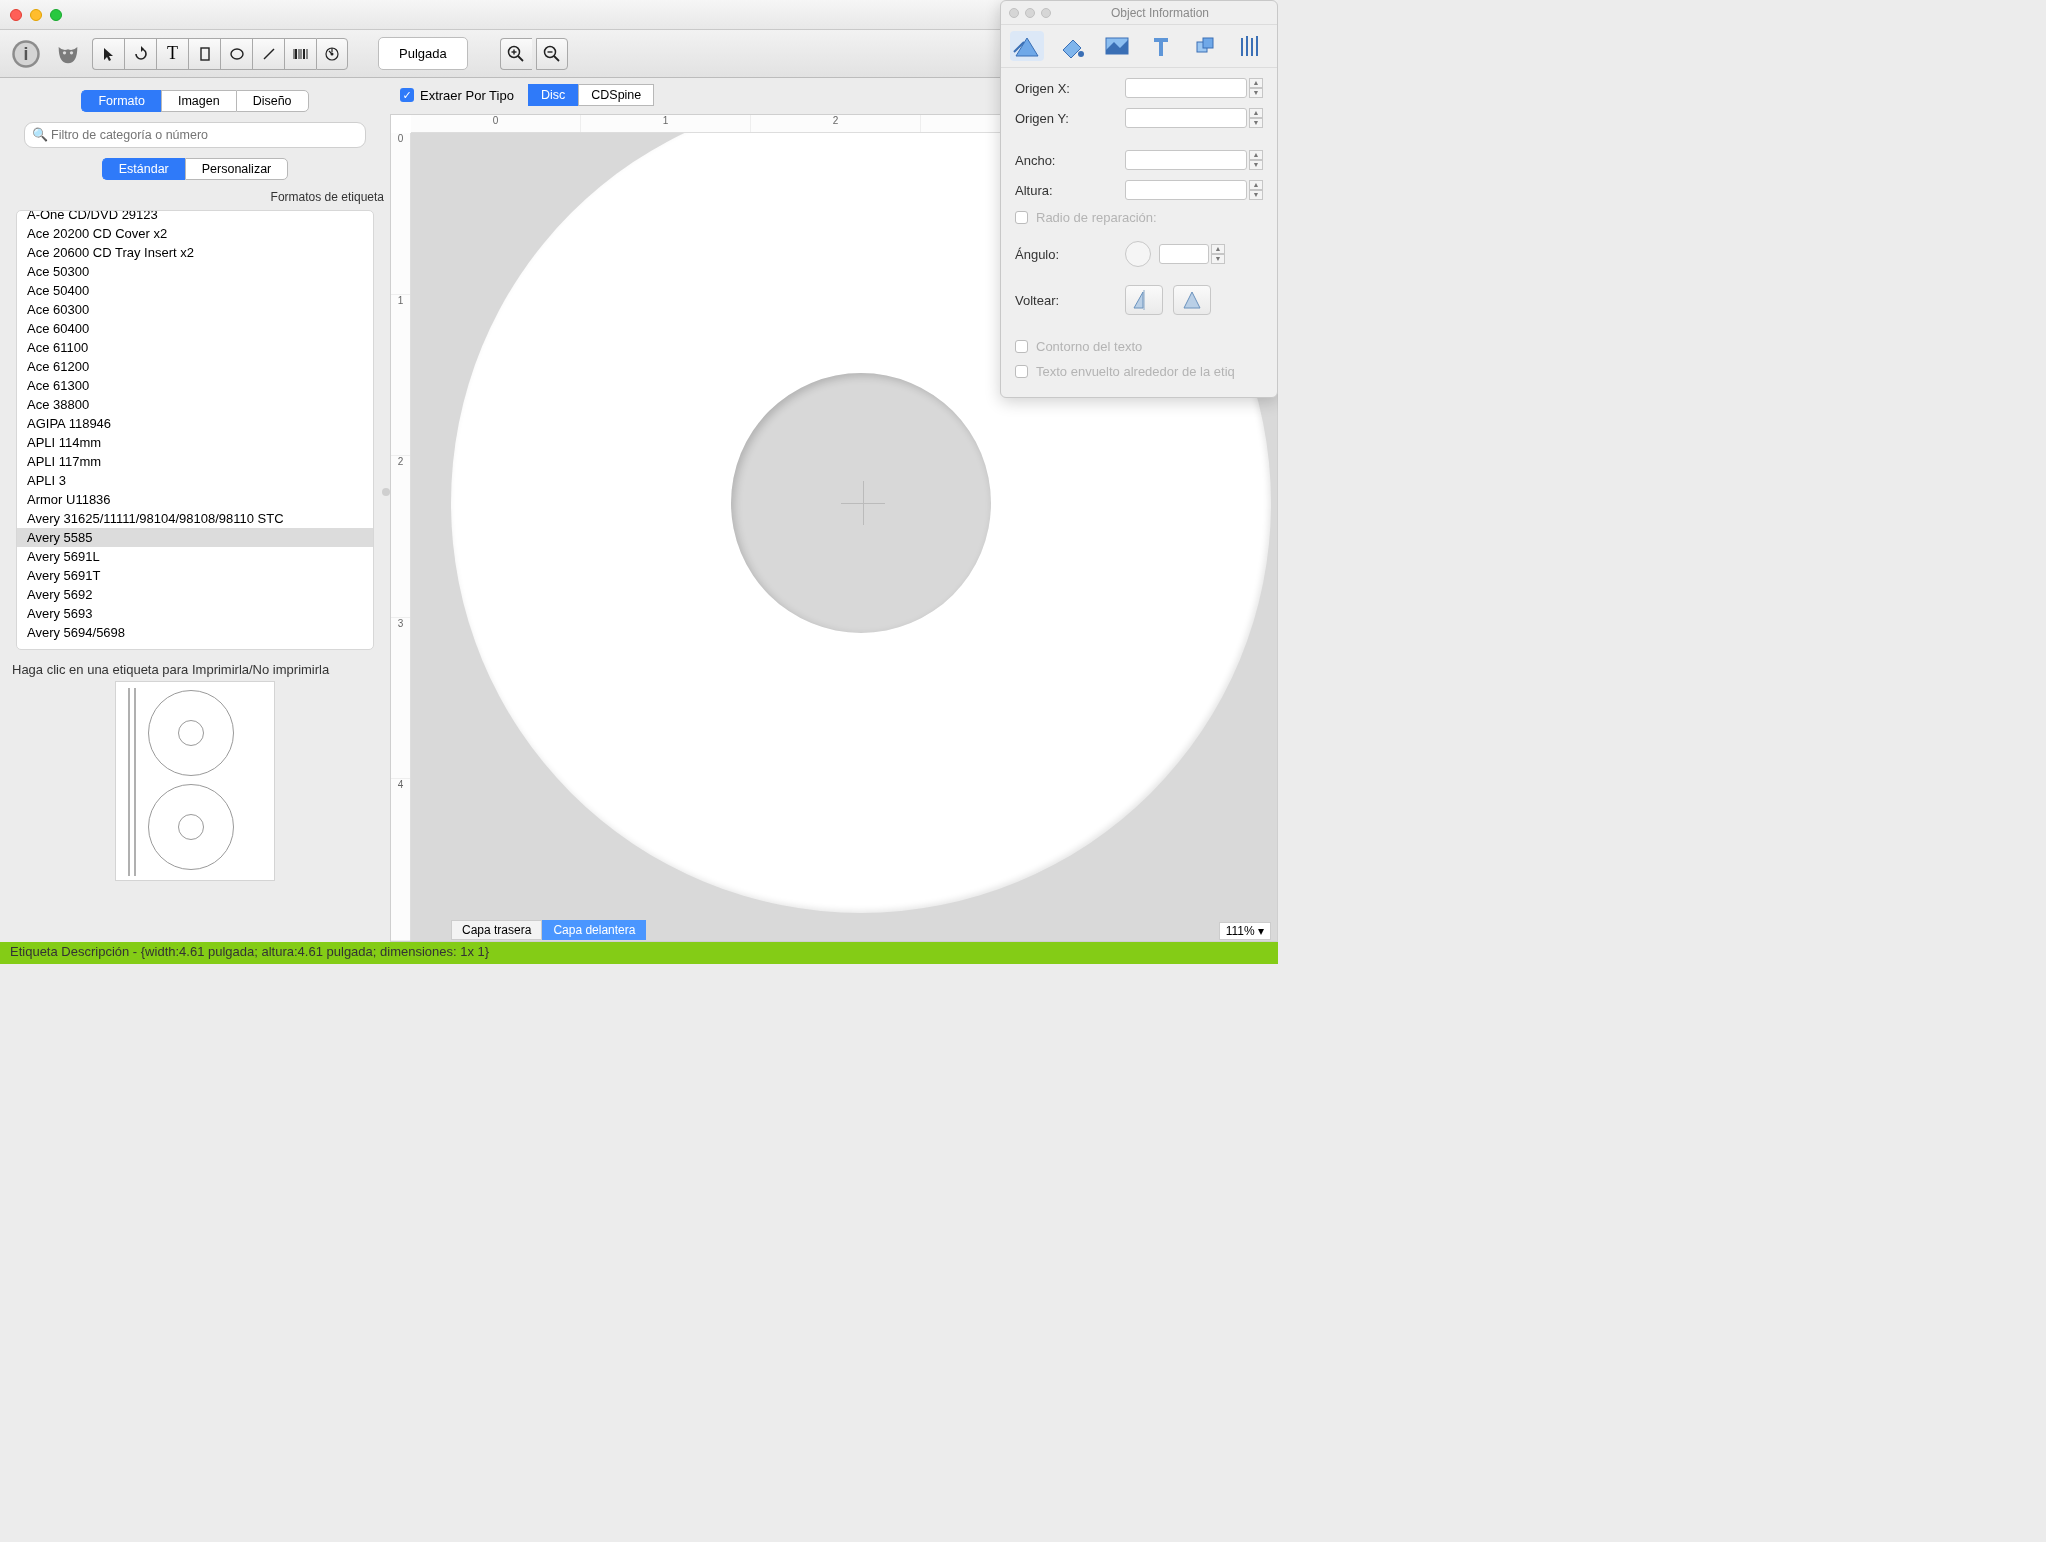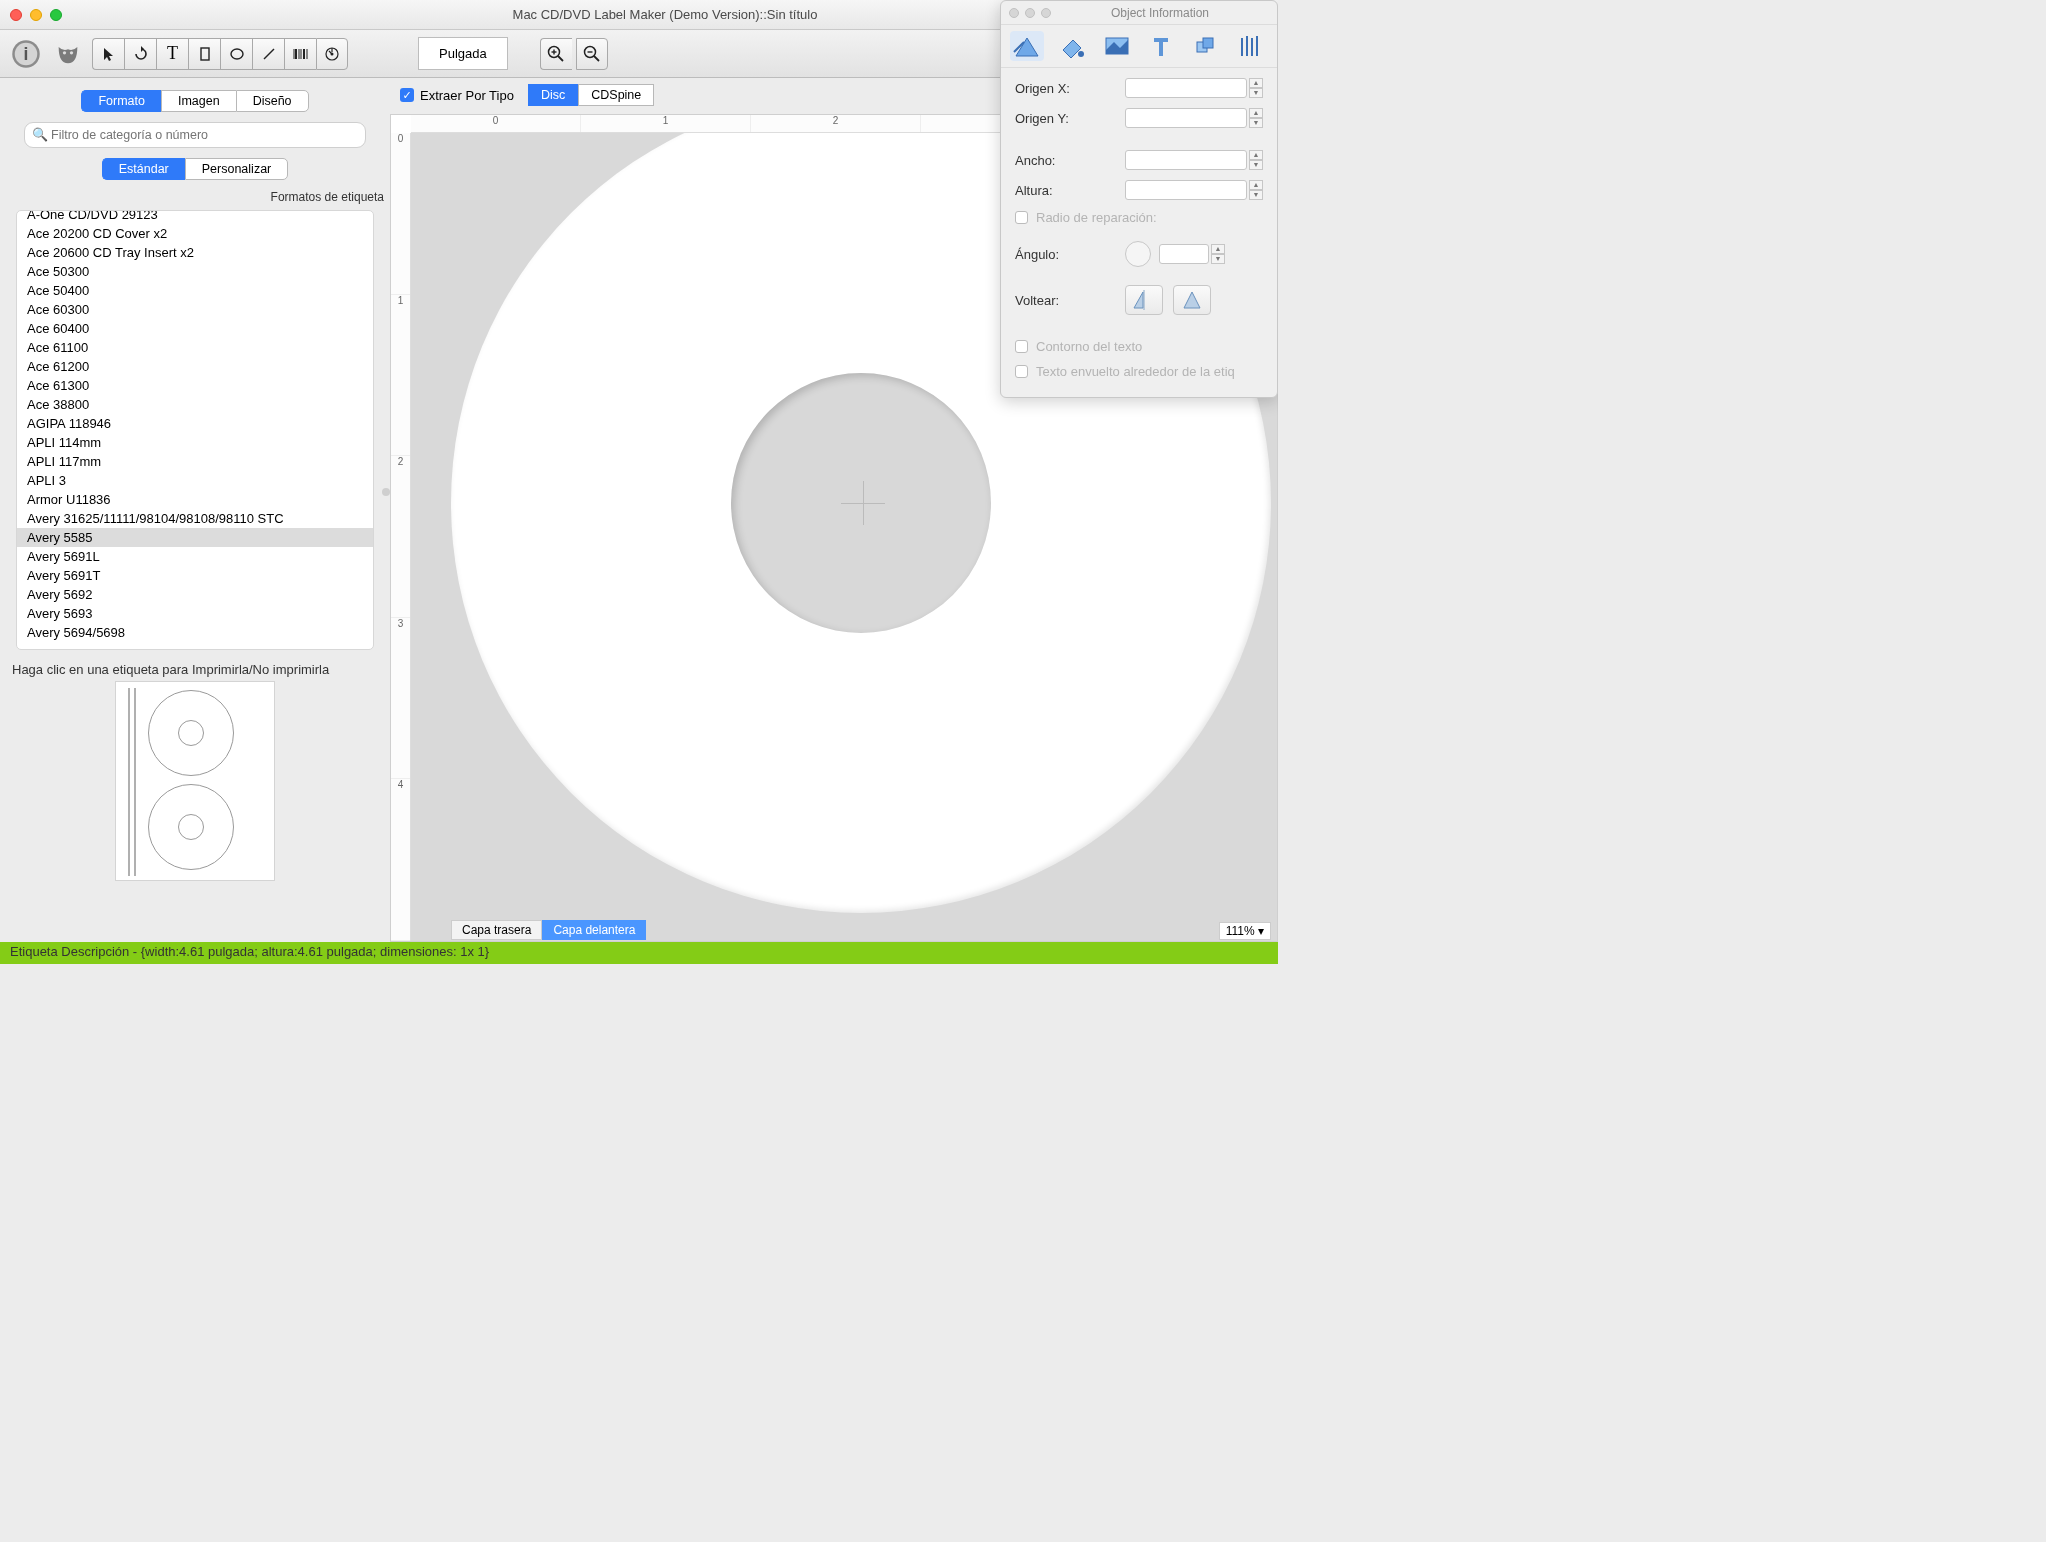--- a/index.html
+++ b/index.html
@@ -14,21 +14,21 @@
 .tl.green { background: #28c840; border:1px solid #17a82d;}
 .title { flex: 1; text-align: center; font-size: 13px; color: #4a4a4a; }
 
 
 .toolbar { height: 48px; background: linear-gradient(#f2f2f2,#e2e2e2); border-bottom: 1px solid #bcbcbc; display: flex; align-items: center; padding: 0 8px; gap: 6px; }
 .tb-btn { width: 32px; height: 32px; background: linear-gradient(#fafafa,#e6e6e6); border:1px solid #a9a9a9; border-radius: 4px; display:flex; align-items:center; justify-content:center; font-size:16px;}
 .tb-group { display:flex; }
 .tb-group .tb-btn { border-radius:0; border-right:none;}
 .tb-group .tb-btn:first-child { border-radius:4px 0 0 4px;}
 .tb-group .tb-btn:last-child { border-radius:0 4px 4px 0; border-right:1px solid #a9a9a9;}
-.unit-btn { padding: 8px 20px; background:#fff; border:1px solid #bdbdbd; border-radius:0; font-size:13px;margin-left:40px;}
+.unit-btn { padding: 8px 20px; background:#fff; border:1px solid #bdbdbd; border-radius:5px; font-size:13px;}
 .zoom-group { display:flex; gap:4px; }
 
 
 .main { display:flex; height: calc(100% - 30px - 48px - 22px); }
 .sidebar { width: 390px; padding: 8px 6px; display:flex; flex-direction:column; }
 .seg { display:flex; justify-content:center; margin:4px 0;}
 .seg-btn { padding:3px 16px; font-size:12.5px; background:#fff; border:1px solid #b8b8b8; }
 .seg-btn.active { background:#2f7af9; color:#fff; border-color:#2f7af9;}
 .seg .seg-btn:first-child{border-radius:5px 0 0 5px;}
 .seg .seg-btn:last-child{border-radius:0 5px 5px 0;}
@@ -94,21 +94,20 @@
 </style>
 </head>
 <body>
 
 <div class="titlebar">
   <div class="traffic">
     <div class="tl red"></div>
     <div class="tl yellow"></div>
     <div class="tl green"></div>
   </div>
-  <div class="title">Mac CD/DVD Label Maker (Demo Version)::Sin título</div>
 </div>
 
 <div class="toolbar">
   <div class="tb-btn" style="border:none;background:none;width:36px;height:36px;">
     <svg viewBox="0 0 24 24" width="30" height="30">
         <circle cx="12" cy="12" r="11" fill="#8c8c8c"></circle>
         <circle cx="12" cy="12" r="9" fill="#d4d4d4"></circle>
         <text x="12" y="17" text-anchor="middle" font-size="14" font-weight="bold" font-family="serif" fill="#555">i</text>
       </svg>
   </div>

